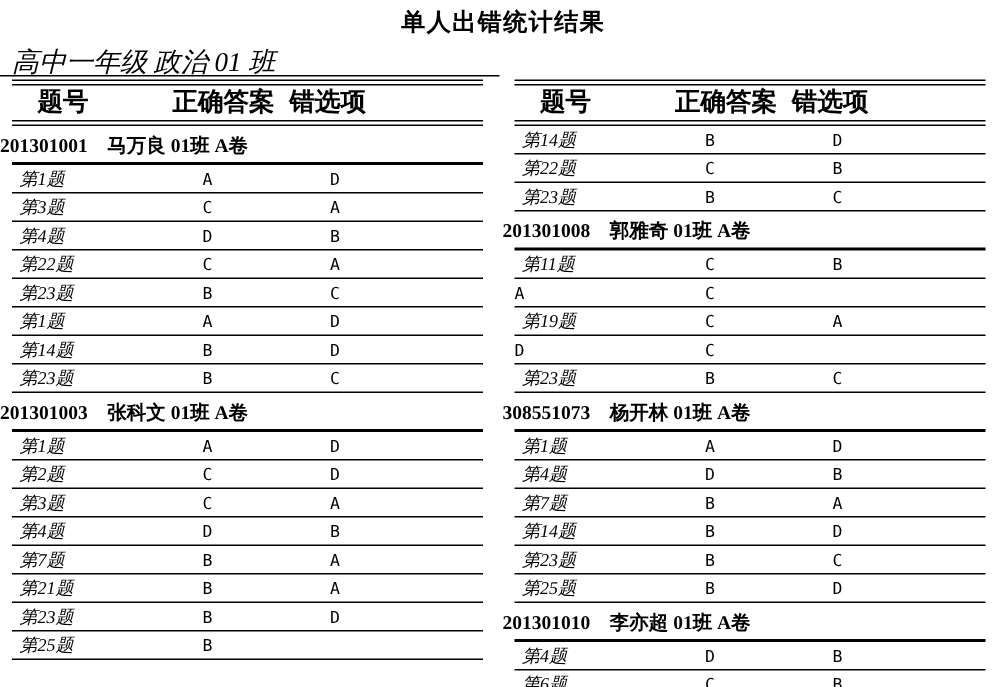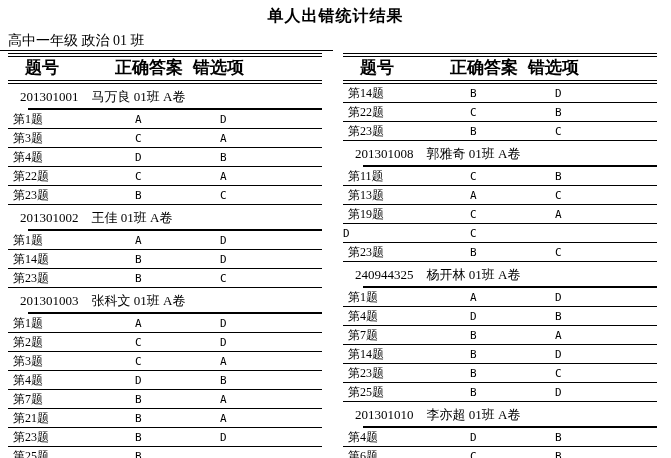--- a/index.html
+++ b/index.html
@@ -20,22 +20,23 @@
     line-height: 18px;
     padding-top: 7px;
     letter-spacing: 1px;
   }
 
   .subtitle-wrap {
     margin-top: 9px;
     width: 333px;
     border-bottom: 1px solid #000;
     padding: 0 0 2px 8px;
-    font-size: 14px;
+    font-size: 18px;
     line-height: 14px;
+    font-style: italic;
   }
 
   .tables {
     display: flex;
     gap: 21px;
     padding: 2px 8px 0 8px;
   }
   .tcol { width: 314px; flex: 0 0 314px; }
 
   .thead {
@@ -44,40 +45,39 @@
     border-top: 4px double #000;
     border-bottom: 4px double #000;
     font-weight: bold;
     font-size: 17px;
     line-height: 14px;
     padding: 4px 0 5px 0;
   }
   .thead .h0 { padding-left: 17px; }
 
   .student-row {
-    font-weight: normal;
+    font-weight: bold;
     font-size: 13px;
     line-height: 14px;
     padding: 6px 0 4px 0;
     border-bottom: 2px solid #000;
     white-space: nowrap;
-    margin-left: 20px;
   }
   .student-row .sid { margin-left: -8px; }
   .student-row .sname { margin-left: 13px; }
 
   .data-row {
     display: grid;
     grid-template-columns: 127px 85px 1fr;
     border-bottom: 1px solid #000;
     font-size: 12px;
     line-height: 13px;
     padding: 3px 0 2px 0;
   }
-  .data-row .c0 { padding-left: 5px; }
+  .data-row .c0 { padding-left: 5px; font-style: italic; }
   .data-row .c1, .data-row .c2 {
     font-family: "DejaVu Sans Mono", "Liberation Mono", monospace;
     font-size: 11px;
     line-height: 13px;
   }
 </style>
 </head>
 <body>
 
 <div class="page">
@@ -116,21 +116,20 @@
           <div class="data-row">
             <div class="c0">第22题</div>
             <div class="c1">C</div>
             <div class="c2">A</div>
           </div>
           <div class="data-row">
             <div class="c0">第23题</div>
             <div class="c1">B</div>
             <div class="c2">C</div>
           </div>
-          <div class="student-row"><div class="sid" style="display: inline-block;">201301002</div><div class="sname" style="display: inline-block;">王佳 01班 A卷</div></div>
           <div class="data-row">
             <div class="c0">第1题</div>
             <div class="c1">A</div>
             <div class="c2">D</div>
           </div>
           <div class="data-row">
             <div class="c0">第14题</div>
             <div class="c1">B</div>
             <div class="c2">D</div>
           </div>
@@ -205,39 +204,38 @@
             <div class="c1">B</div>
             <div class="c2">C</div>
           </div>
           <div class="student-row"><div class="sid" style="display: inline-block;">201301008</div><div class="sname" style="display: inline-block;">郭雅奇 01班 A卷</div></div>
           <div class="data-row">
             <div class="c0">第11题</div>
             <div class="c1">C</div>
             <div class="c2">B</div>
           </div>
           <div class="data-row">
-            <div class="c0">第13题</div>
             <div class="c1">A</div>
             <div class="c2">C</div>
           </div>
           <div class="data-row">
             <div class="c0">第19题</div>
             <div class="c1">C</div>
             <div class="c2">A</div>
           </div>
           <div class="data-row">
             <div class="c1">D</div>
             <div class="c2">C</div>
           </div>
           <div class="data-row">
             <div class="c0">第23题</div>
             <div class="c1">B</div>
             <div class="c2">C</div>
           </div>
-          <div class="student-row"><div class="sid" style="display: inline-block;">240944325</div><div class="sname" style="display: inline-block;">杨开林 01班 A卷</div></div>
+          <div class="student-row"><div class="sid" style="display: inline-block;">308551073</div><div class="sname" style="display: inline-block;">杨开林 01班 A卷</div></div>
           <div class="data-row">
             <div class="c0">第1题</div>
             <div class="c1">A</div>
             <div class="c2">D</div>
           </div>
           <div class="data-row">
             <div class="c0">第4题</div>
             <div class="c1">D</div>
             <div class="c2">B</div>
           </div>

